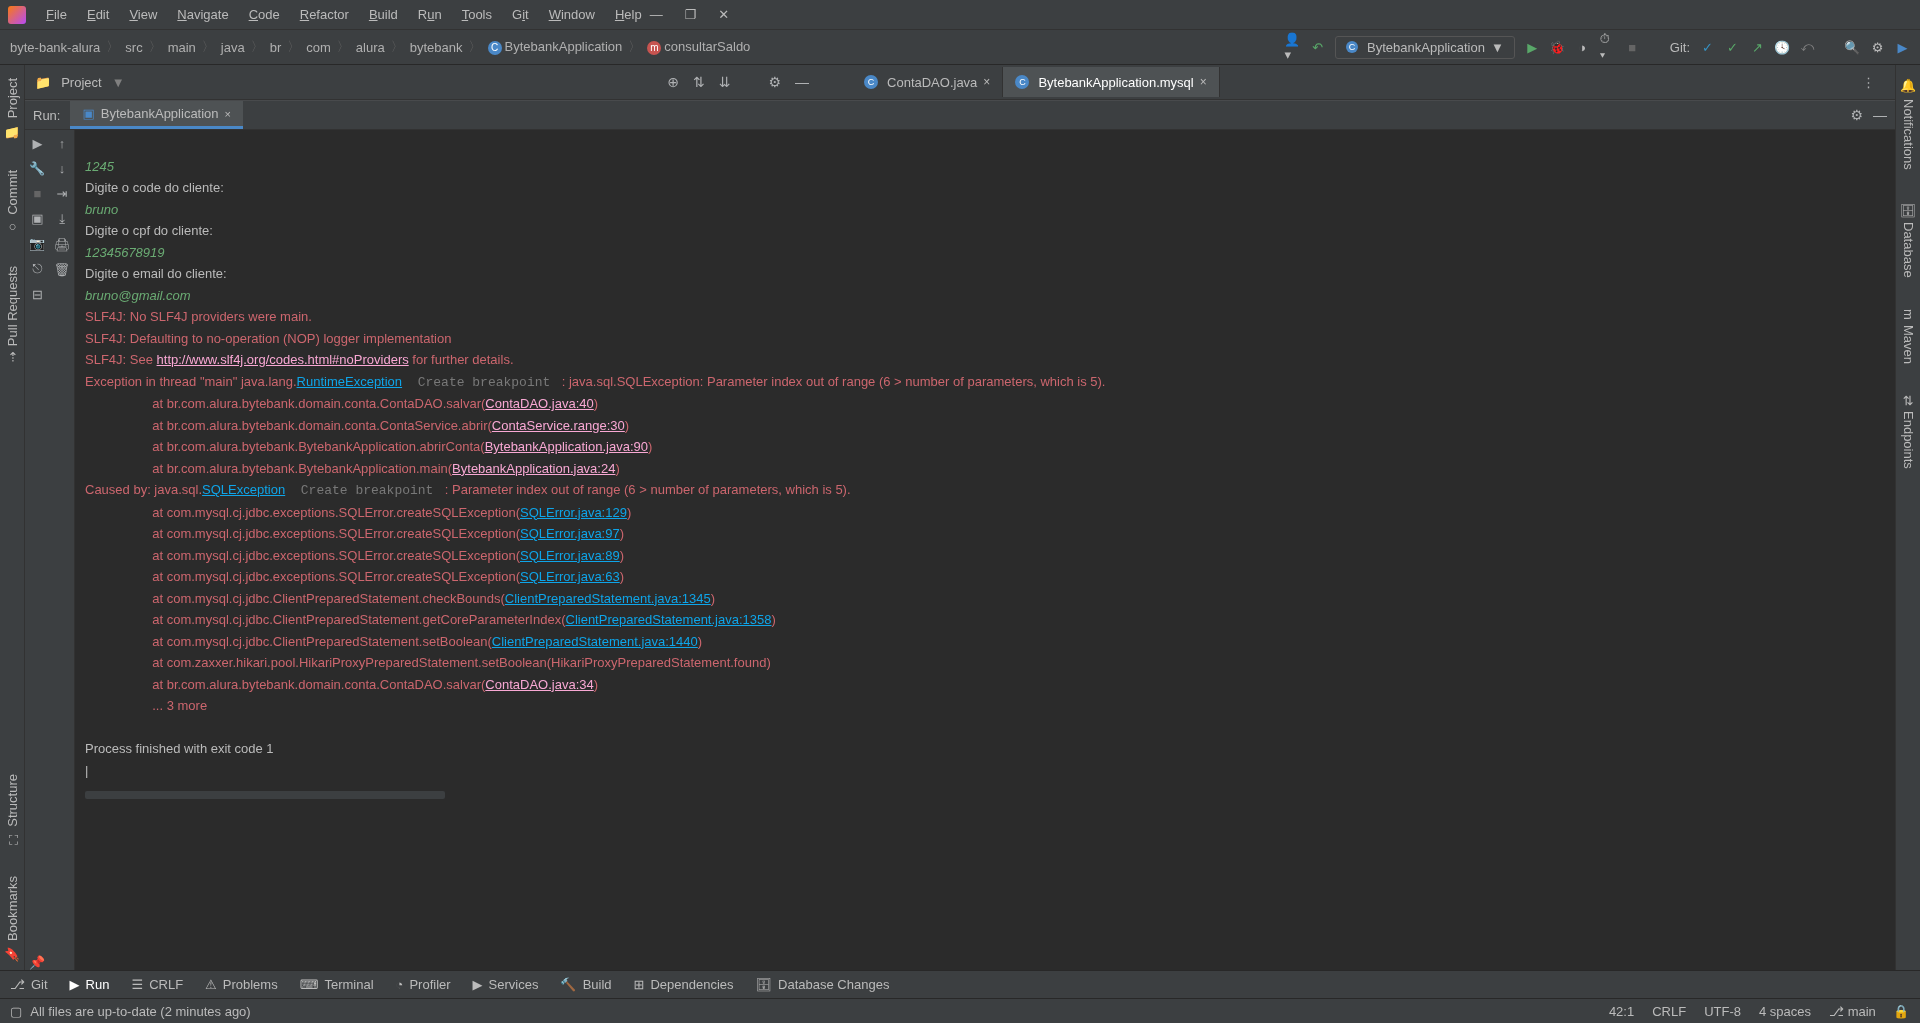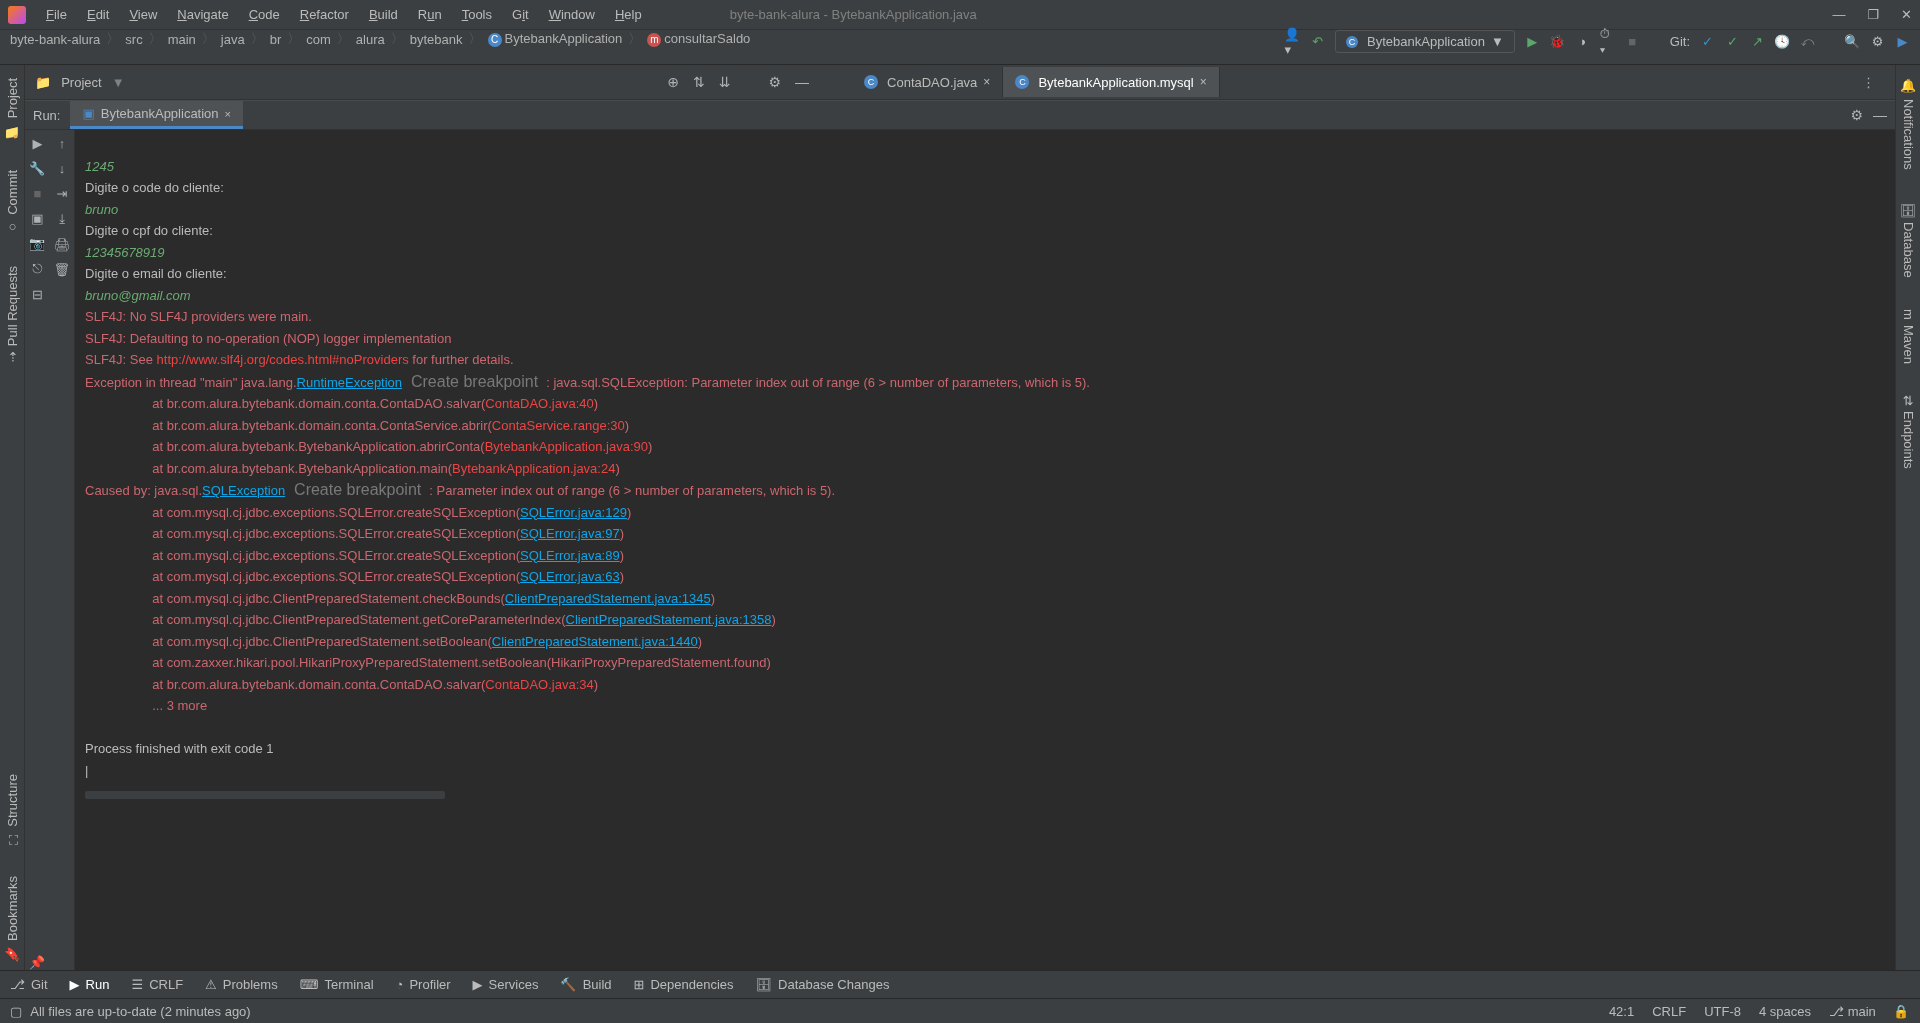--- a/index.html
+++ b/index.html
@@ -5,21 +5,21 @@
 *{margin:0;padding:0;box-sizing:border-box;font-family:"Segoe UI",Arial,sans-serif;font-size:13px;user-select:none}
 body{background:#2b2b2b;color:#bbbbbb;width:1920px;height:1023px;overflow:hidden;display:flex;flex-direction:column}
 .titlebar{height:30px;background:#3c3f41;display:flex;align-items:center;padding:0 8px;border-bottom:1px solid #323232}
 .titlebar .logo{width:18px;height:18px;background:linear-gradient(135deg,#f97a12,#b74af7);border-radius:3px;margin-right:12px}
 .menu{display:flex;gap:4px}
 .menu-item{padding:4px 8px;cursor:pointer;color:#bbbbbb}
 .menu-item .u{text-decoration:underline}
 .title-text{flex:1;text-align:left;padding-left:80px;color:#808080}
 .wincontrols{display:flex;gap:22px;color:#bbbbbb}
 .wincontrols span{cursor:pointer}
-.navbar{height:35px;background:#3c3f41;display:flex;align-items:flex-start;padding:0 10px;border-bottom:1px solid #282828}
+.navbar{height:35px;background:#3c3f41;display:flex;align-items:center;padding:0 10px;border-bottom:1px solid #282828}
 .breadcrumb{display:flex;align-items:center;gap:6px;flex:1}
 .crumb{color:#b0b0b0;cursor:pointer}
 .crumb-sep{color:#606060}
 .crumb-icon{width:14px;height:14px;border-radius:50%;display:inline-flex;align-items:center;justify-content:center;margin-right:3px;font-size:10px}
 .crumb-icon.blue{background:#4a88c7;color:#fff}
 .crumb-icon.red{background:#c75450;color:#fff}
 .nav-right{display:flex;align-items:center;gap:10px}
 .run-config{background:#3c3f41;border:1px solid #555;border-radius:3px;padding:3px 10px;display:flex;align-items:center;gap:6px}
 .ico{width:15px;height:15px;display:inline-flex;align-items:center;justify-content:center;cursor:pointer}
 .play-green{color:#59a869;font-size:13px}
@@ -45,23 +45,23 @@
 .run-tab{background:#4e5254;padding:5px 12px;display:flex;align-items:center;gap:6px;border-bottom:3px solid #4a88c7}
 .run-tab .close{font-size:11px}
 .run-header .spacer{flex:1}
 .run-body{flex:1;display:flex;overflow:hidden}
 .run-gutter{width:25px;background:#3c3f41;display:flex;flex-direction:column;align-items:center;padding-top:6px;gap:10px}
 .run-gutter2{width:25px;background:#3c3f41;display:flex;flex-direction:column;align-items:center;padding-top:6px;gap:10px;border-right:1px solid #323232}
 .gutter-ico{color:#afb1b3;cursor:pointer;font-size:13px}
 .console{flex:1;background:#2b2b2b;padding:4px 10px;font-family:"JetBrains Mono","Consolas",monospace;font-size:14px;line-height:21.5px;overflow:auto;white-space:pre;color:#bbbbbb}
 .c-green{color:#6aab73;font-style:italic}
 .c-red{color:#cc666e}
-.c-blue{color:#ef4444;cursor:pointer}
+.c-blue{color:#f9a8d4;text-decoration:underline;cursor:pointer}
 .c-gray-u{color:#0ea5e9;text-decoration:underline;cursor:pointer}
-.c-hint{color:#787878;font-family:Liberation Sans, sans-serif;font-size:16px}
+.c-hint{color:#787878;font-family:Liberation Mono, monospace;font-size:13px}
 .bottom-bar{height:28px;background:#3c3f41;border-top:1px solid #282828;display:flex;align-items:center;padding:0 10px;gap:22px}
 .bottom-item{display:flex;align-items:center;gap:6px;color:#bbbbbb;cursor:pointer;font-size:12px}
 .bottom-item.active{color:#fff}
 .status-bar{height:25px;background:#3c3f41;border-top:1px solid #282828;display:flex;align-items:center;padding:0 10px}
 .status-left{flex:1;display:flex;align-items:center;gap:8px;color:#bbbbbb;font-size:12px}
 .status-right{display:flex;align-items:center;gap:18px;color:#bbbbbb;font-size:12px}
 .scroll-stub{height:8px;background:#3c3f41;margin-top:10px;width:360px;border-radius:2px}
 </style>
 </head>
 <body>
@@ -75,21 +75,20 @@
     <span class="menu-item"><span class="u">N</span>avigate</span>
     <span class="menu-item"><span class="u">C</span>ode</span>
     <span class="menu-item"><span class="u">R</span>efactor</span>
     <span class="menu-item"><span class="u">B</span>uild</span>
     <span class="menu-item">R<span class="u">u</span>n</span>
     <span class="menu-item"><span class="u">T</span>ools</span>
     <span class="menu-item">G<span class="u">i</span>t</span>
     <span class="menu-item"><span class="u">W</span>indow</span>
     <span class="menu-item"><span class="u">H</span>elp</span>
   </div>
-  <div class="title-text">byte-bank-alura - BytebankApplication.java</div>
   <div class="wincontrols">
     <span>—</span>
     <span>❐</span>
     <span>✕</span>
   </div>
 </div>
 
 <div class="navbar">
   <div class="breadcrumb">
     <span class="crumb">byte-bank-alura</span>

